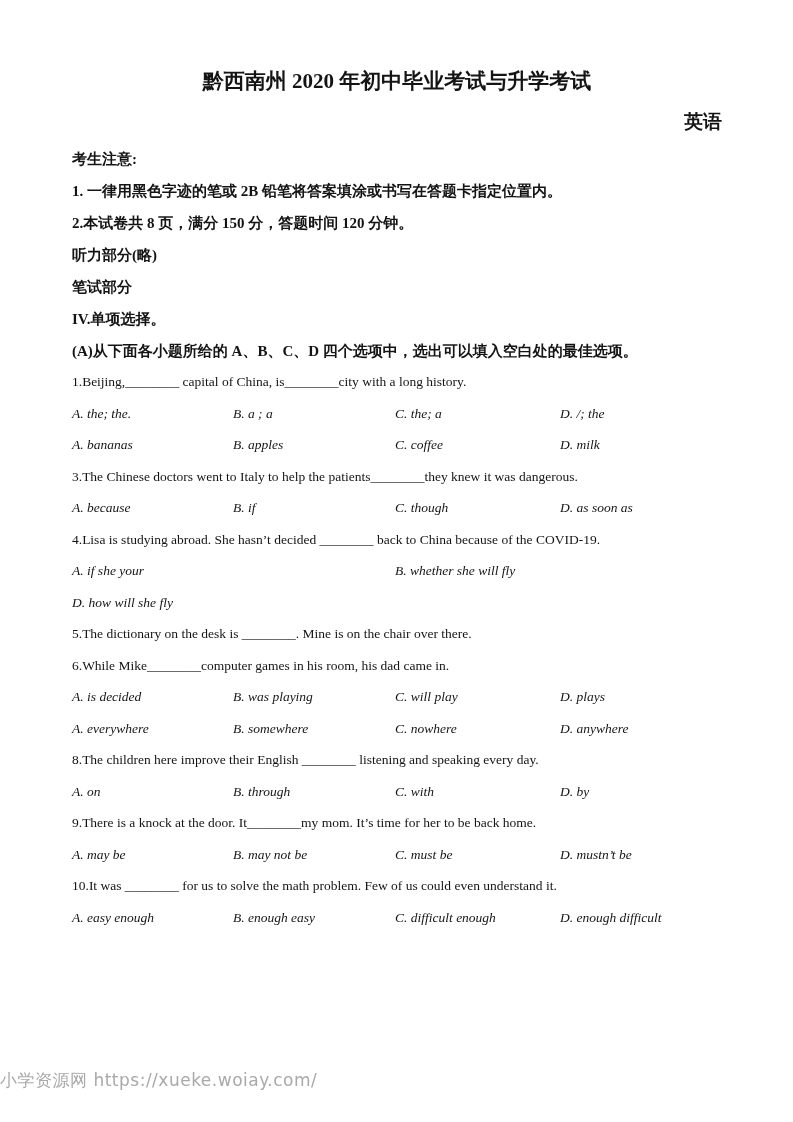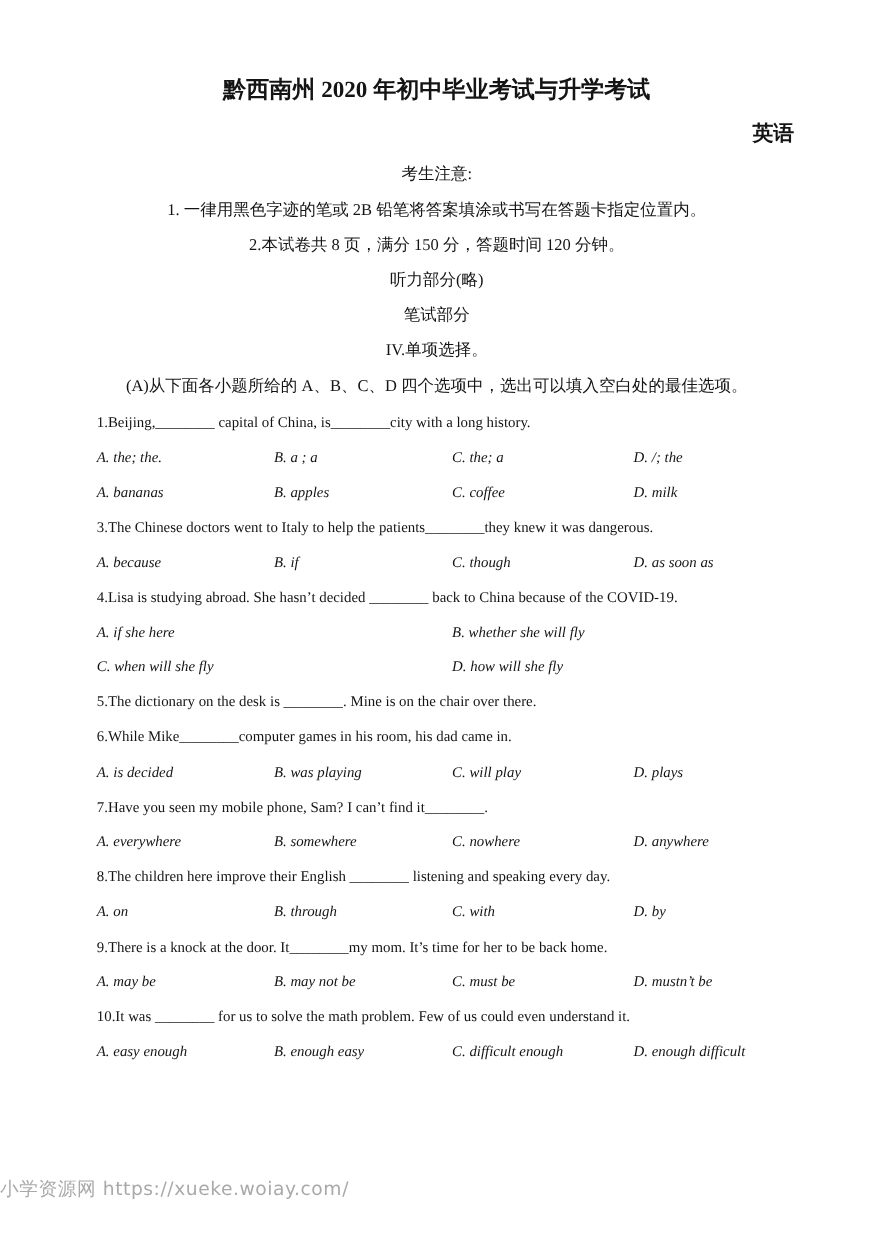--- a/index.html
+++ b/index.html
@@ -24,26 +24,25 @@
   }
   .exam-subject {
     font-size: 19px;
     font-weight: 700;
     text-align: right;
     line-height: 23px;
     margin: 0 0 17px 0;
   }
   .cn-line {
     font-size: 15px;
-    font-weight: 400;
+    font-weight: 700;
     line-height: 18px;
     margin: 0 0 14px 0;
-    text-align: center;
   }
-  .question { margin: 16px; }
+  .question { margin: 0; }
   .stem {
     font-size: 13.5px;
     line-height: 16px;
     margin: 0 0 15.5px 0;
     white-space: pre-wrap;
   }
   .options {
     display: grid;
     grid-template-columns: 161px 162px 165px auto;
     font-size: 13.5px;
@@ -103,42 +102,40 @@
         <div class="options">
           <span class="option">A. because</span>
           <span class="option">B. if</span>
           <span class="option">C. though</span>
           <span class="option">D. as soon as</span>
         </div>
       </div>
       <div class="question">
         <div class="stem">4.Lisa is studying abroad. She hasn’t decided ________ back to China because of the COVID-19.</div>
         <div class="options two-col">
-          <span class="option">A. if she here</span>
+          <span class="option">A. if she your</span>
           <span class="option">B. whether she will fly</span>
         </div>
         <div class="options two-col">
-          <span class="option">C. when will she fly</span>
           <span class="option">D. how will she fly</span>
         </div>
       </div>
       <div class="question">
         <div class="stem">5.The dictionary on the desk is ________. Mine is on the chair over there.</div>
       </div>
       <div class="question">
         <div class="stem">6.While Mike________computer games in his room, his dad came in.</div>
         <div class="options">
           <span class="option">A. is decided</span>
           <span class="option">B. was playing</span>
           <span class="option">C. will play</span>
           <span class="option">D. plays</span>
         </div>
       </div>
       <div class="question">
-        <div class="stem">7.Have you seen my mobile phone, Sam? I can’t find it________.</div>
         <div class="options">
           <span class="option">A. everywhere</span>
           <span class="option">B. somewhere</span>
           <span class="option">C. nowhere</span>
           <span class="option">D. anywhere</span>
         </div>
       </div>
       <div class="question">
         <div class="stem">8.The children here improve their English ________ listening and speaking every day.</div>
         <div class="options">

